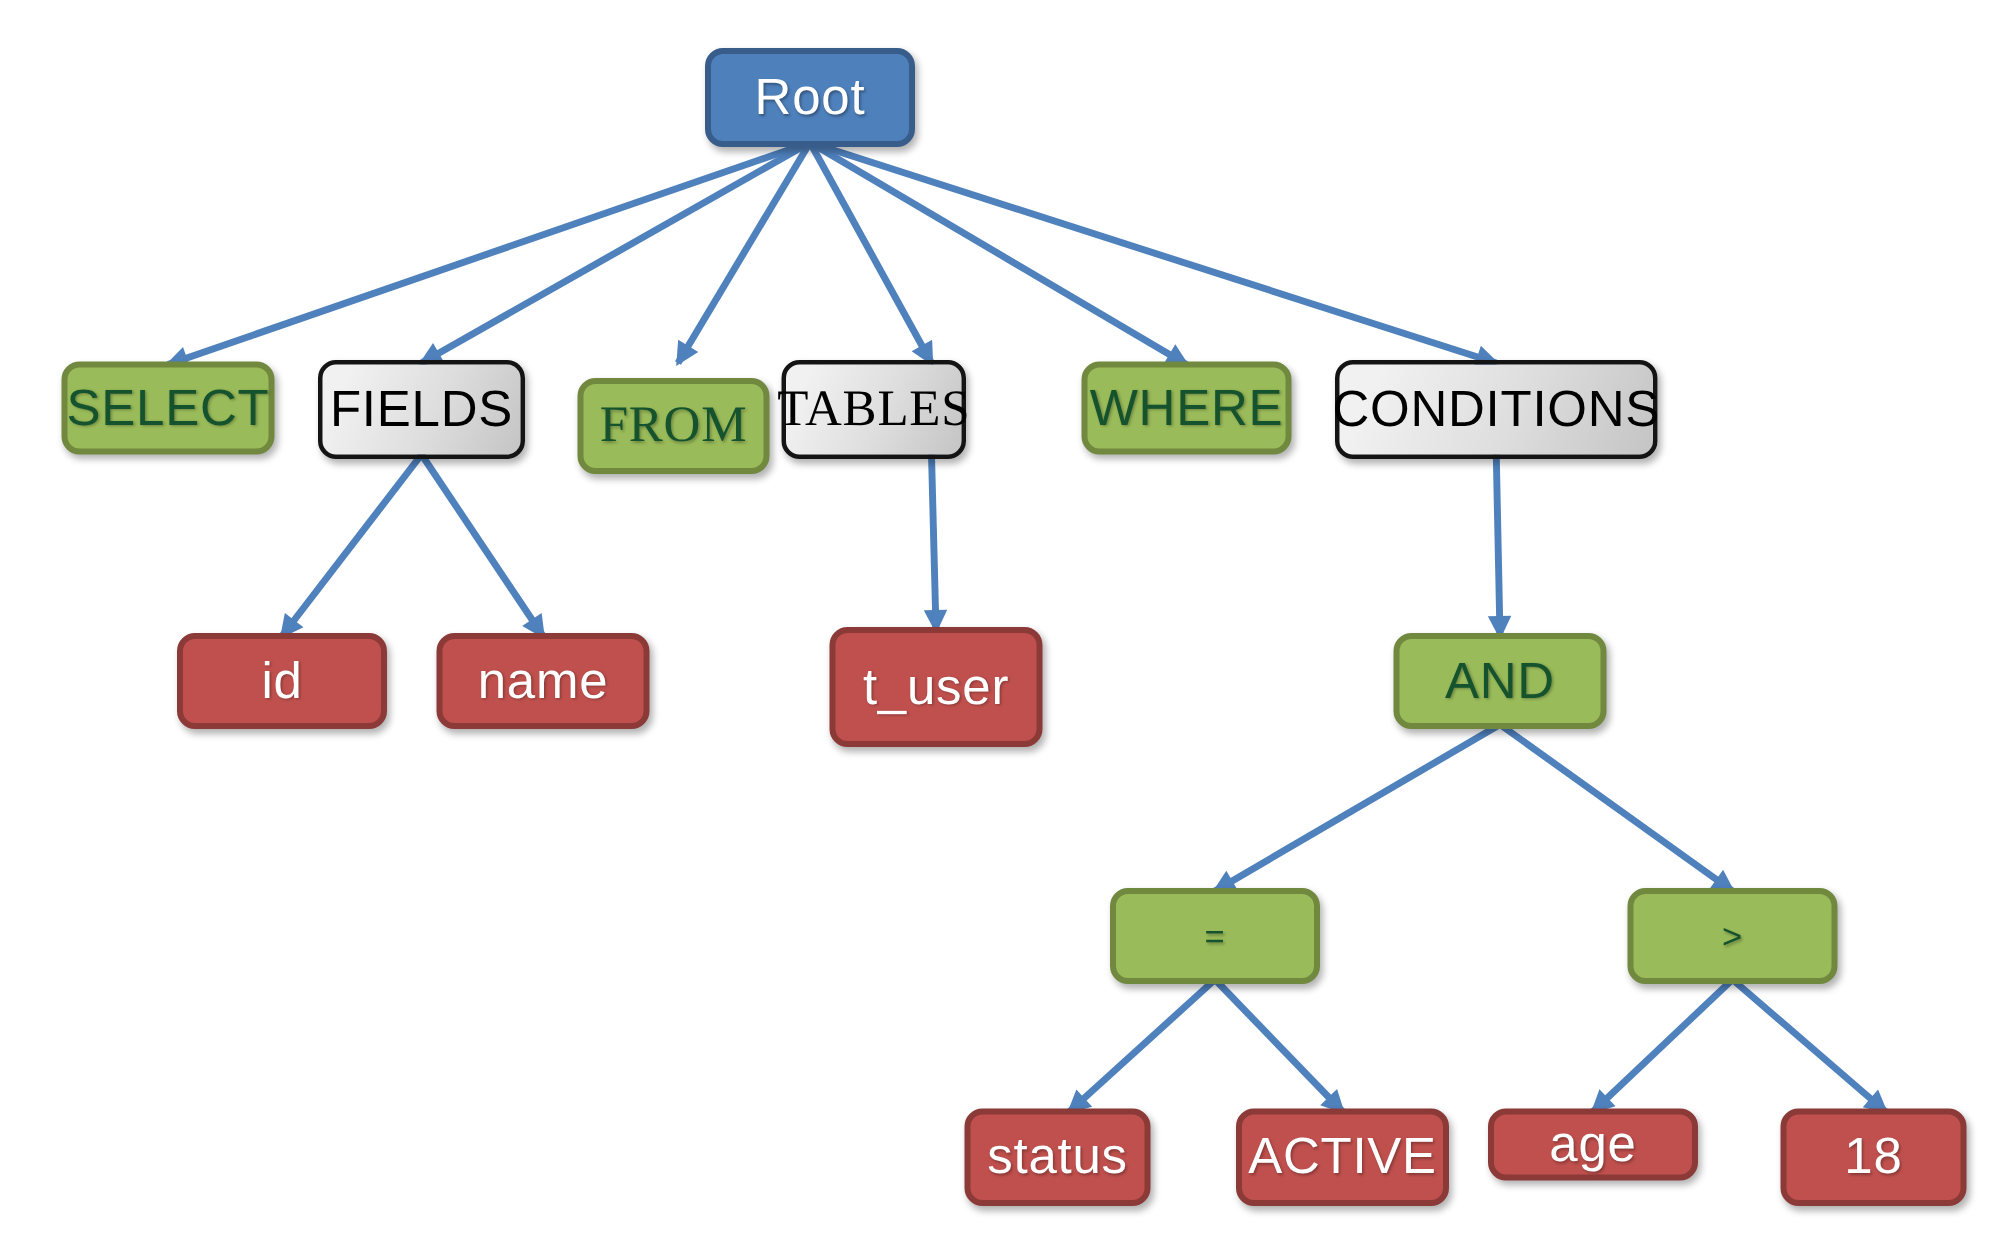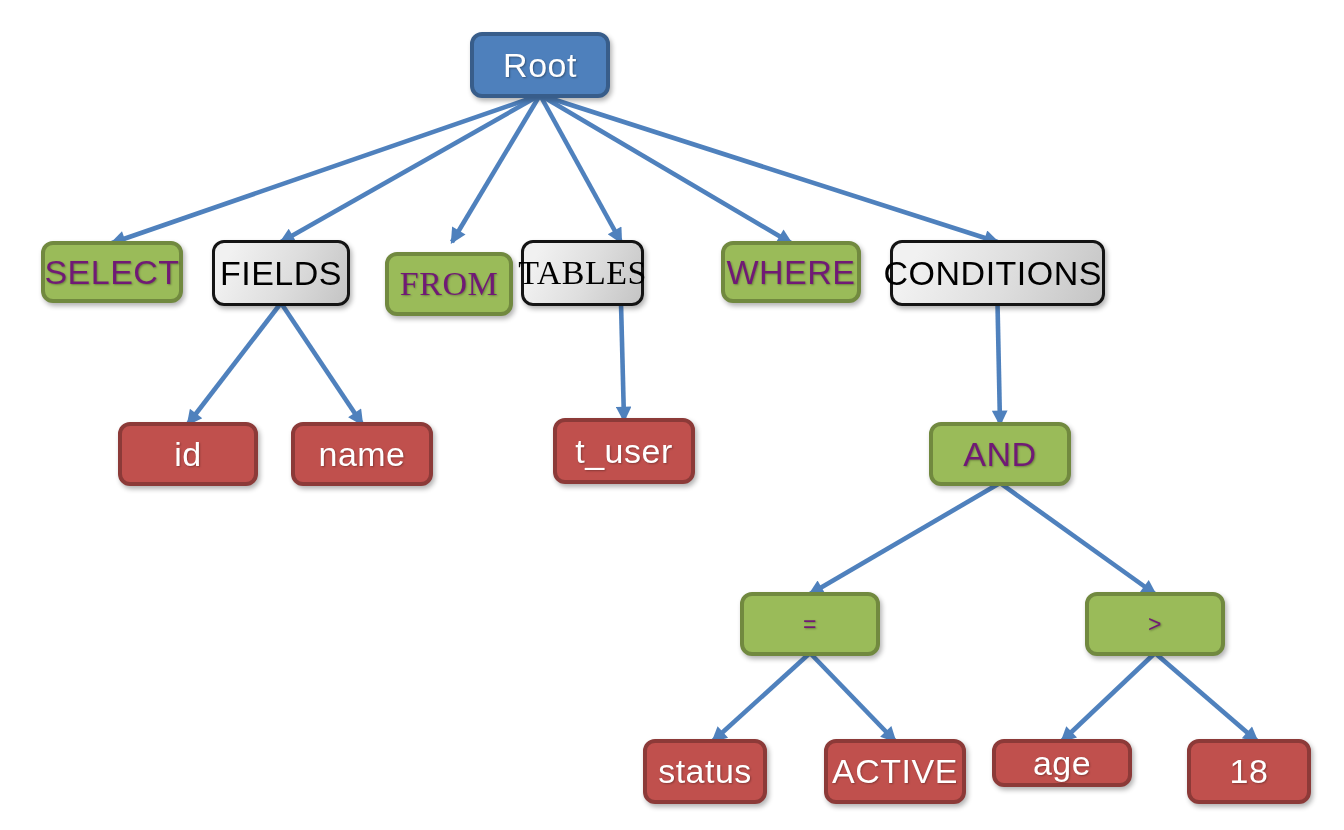--- a/index.html
+++ b/index.html
@@ -35,21 +35,21 @@
   }
   .node.root {
     background: #4e80bc;
     border: 4px solid #385d8a;
     color: #ffffff;
     text-shadow: 1px 1px 2px rgba(0,0,0,0.35);
   }
   .node.keyword, .node.op {
     background: #9abb59;
     border: 4px solid #71893f;
-    color: #701a75;
+    color: #14532d;
     text-shadow: 1px 1px 2px rgba(0,0,0,0.30);
   }
   .node.op { font-size: 23px; }
   .node.group {
     background: linear-gradient(115deg, #f1f1f1 12%, #dedede 55%, #c6c6c6 97%);
     border: 3px solid #141414;
     color: #000000;
   }
   .node.value {
     background: #c0504d;
@@ -97,30 +97,30 @@
       </div>
       <div class="node keyword" style="left: 385px; top: 252px; width: 128px; height: 64px; font-family: Liberation Serif, serif;">
         <span>FROM</span>
       </div>
       <div class="node group" style="left: 521px; top: 240px; width: 123px; height: 66px; font-family: Liberation Serif, serif;">
         <span>TABLES</span>
       </div>
       <div class="node keyword" style="left: 721px; top: 241px; width: 140px; height: 62px;">
         <span>WHERE</span>
       </div>
-      <div class="node group" style="left: 890px; top: 240px; width: 215px; height: 66px; justify-content: flex-end;">
+      <div class="node group" style="left: 890px; top: 240px; width: 215px; height: 66px;">
         <span>CONDITIONS</span>
       </div>
       <div class="node value" style="left: 118px; top: 422px; width: 140px; height: 64px; justify-content: center;">
         <span>id</span>
       </div>
       <div class="node value" style="left: 291px; top: 422px; width: 142px; height: 64px;">
         <span>name</span>
       </div>
-      <div class="node value" style="left: 553px; top: 418px; width: 142px; height: 66px;">
+      <div class="node value" style="left: 553px; top: 418px; width: 142px; height: 80px;">
         <span>t_user</span>
       </div>
       <div class="node keyword" style="left: 929px; top: 422px; width: 142px; height: 64px;">
         <span>AND</span>
       </div>
       <div class="node op" style="left: 740px; top: 592px; width: 140px; height: 64px;">
         <span>=</span>
       </div>
       <div class="node op" style="left: 1085px; top: 592px; width: 140px; height: 64px;">
         <span>&gt;</span>

